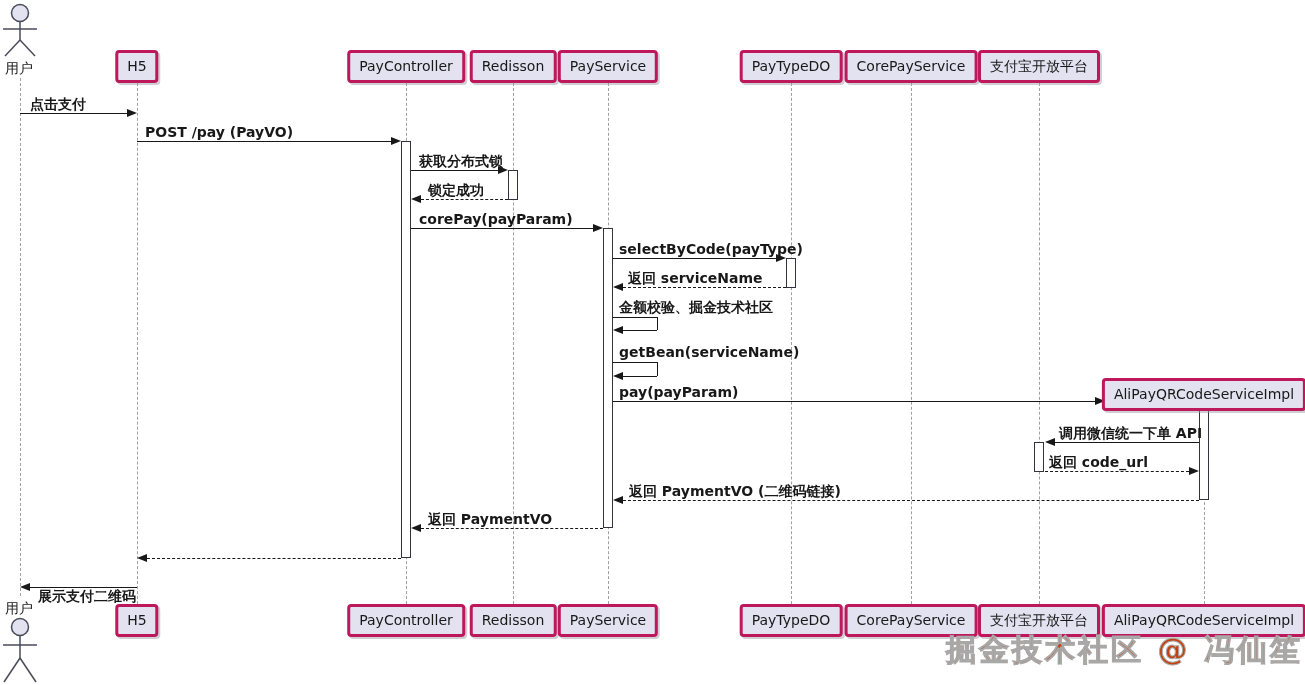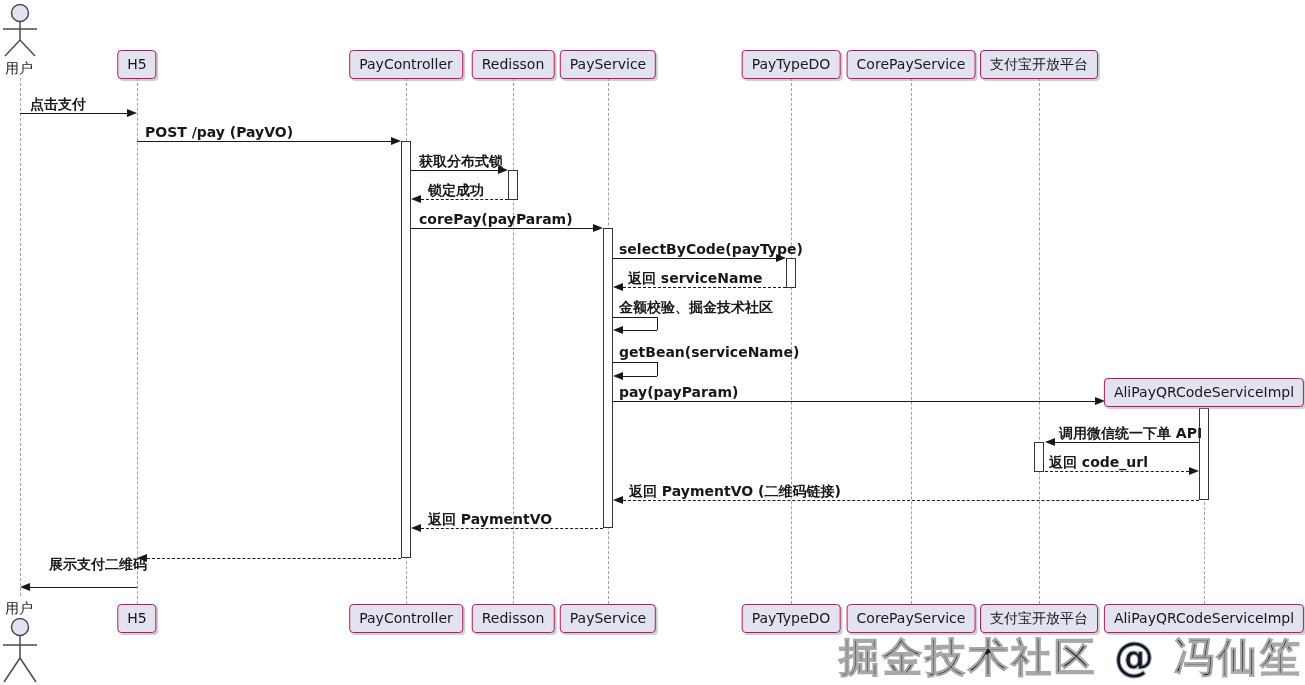--- a/index.html
+++ b/index.html
@@ -1,34 +1,34 @@
 <!DOCTYPE html>
 <html><head>
 <meta charset="utf-8">
 <style>
   html,body{margin:0;padding:0;background:#fff;}
   #canvas{position:relative;width:1305px;height:685px;background:#fff;overflow:hidden;
           font-family:"DejaVu Sans","Liberation Sans",sans-serif;color:#181818;}
   .lifeline{position:absolute;width:0;border-left:1px dashed #a0a0a0;z-index:1;}
   .act{position:absolute;width:10px;background:#fff;border:1px solid #33333f;box-sizing:border-box;z-index:2;}
-  .pbox{position:absolute;transform:translateX(-50%);background:#E2E2F0;border:1px solid #be185d;
+  .pbox{position:absolute;transform:translateX(-50%);background:#E2E2F0;border:3px solid #be185d;
         border-radius:4px;padding:4px 9px;font-size:14px;line-height:19px;white-space:nowrap;
         box-shadow:2px 2px 0 rgba(150,150,160,.45);z-index:4;text-align:center;}
   .mline{position:absolute;height:0;border-top:1px solid #181818;z-index:3;}
   .mline.d{border-top-style:dashed;}
   .vseg{position:absolute;width:0;border-left:1px solid #181818;z-index:3;}
   .ah-r{position:absolute;width:0;height:0;border-top:4px solid transparent;border-bottom:4px solid transparent;
         border-left:10px solid #181818;z-index:3;}
   .ah-l{position:absolute;width:0;height:0;border-top:4px solid transparent;border-bottom:4px solid transparent;
         border-right:10px solid #181818;z-index:3;}
   .mlabel{position:absolute;font-size:14px;line-height:16px;white-space:nowrap;z-index:3;font-weight:bold;}
   .actor-label{position:absolute;font-size:14px;white-space:nowrap;z-index:4;}
   .actor-svg{position:absolute;z-index:4;}
-  .watermark{position:absolute;right:2px;top:630px;font-size:40px;font-weight:bold;letter-spacing:3px;
-             color:#0f172a;-webkit-text-stroke:1px #a8a8a8;z-index:5;pointer-events:none;white-space:nowrap;}
+  .watermark{position:absolute;right:2px;top:630px;font-size:30px;font-weight:bold;letter-spacing:3px;
+             color:#c2410c;-webkit-text-stroke:1px #a8a8a8;z-index:5;pointer-events:none;white-space:nowrap;}
 </style>
 </head>
 <body>
 
 <div id="canvas">
 
   <div class="lifeline" style="left:20px;top:78px;height:518px;"></div>
   <div class="lifeline" style="left:137px;top:78px;height:526px;"></div>
   <div class="lifeline" style="left:406px;top:78px;height:526px;"></div>
   <div class="lifeline" style="left:513px;top:78px;height:526px;"></div>
@@ -120,21 +120,21 @@
   <div class="mline d" style="left:623px;top:500px;width:576px;"></div>
   <div class="ah-l" style="left:613px;top:496px;"></div>
 
   <div class="mlabel" style="left:428px;top:511px;">返回 PaymentVO</div>
   <div class="mline d" style="left:421px;top:528px;width:182px;"></div>
   <div class="ah-l" style="left:411px;top:524px;"></div>
 
   <div class="mline d" style="left:147px;top:558px;width:254px;"></div>
   <div class="ah-l" style="left:137px;top:554px;"></div>
 
-  <div class="mlabel" style="left:38px;top:556px;margin-left:11px;">展示支付二维码</div>
+  <div class="mlabel" style="left:38px;top:588px;">展示支付二维码</div>
   <div class="mline" style="left:30px;top:587px;width:107px;"></div>
   <div class="ah-l" style="left:20px;top:583px;"></div>
 
   <div class="actor-label" style="left:5px;top:600px;">用户</div>
   <svg class="actor-svg" style="left:-2px;top:616px;" width="44" height="70" viewBox="0 0 44 70">
     <circle cx="22" cy="11" r="8.5" fill="#E2E2F0" stroke="#4a4a5a" stroke-width="1.5"></circle>
     <line x1="22" y1="19.5" x2="22" y2="42" stroke="#4a4a5a" stroke-width="1.5"></line>
     <line x1="5" y1="29" x2="39" y2="29" stroke="#4a4a5a" stroke-width="1.5"></line>
     <line x1="22" y1="42" x2="6" y2="66" stroke="#4a4a5a" stroke-width="1.5"></line>
     <line x1="22" y1="42" x2="38" y2="66" stroke="#4a4a5a" stroke-width="1.5"></line>

